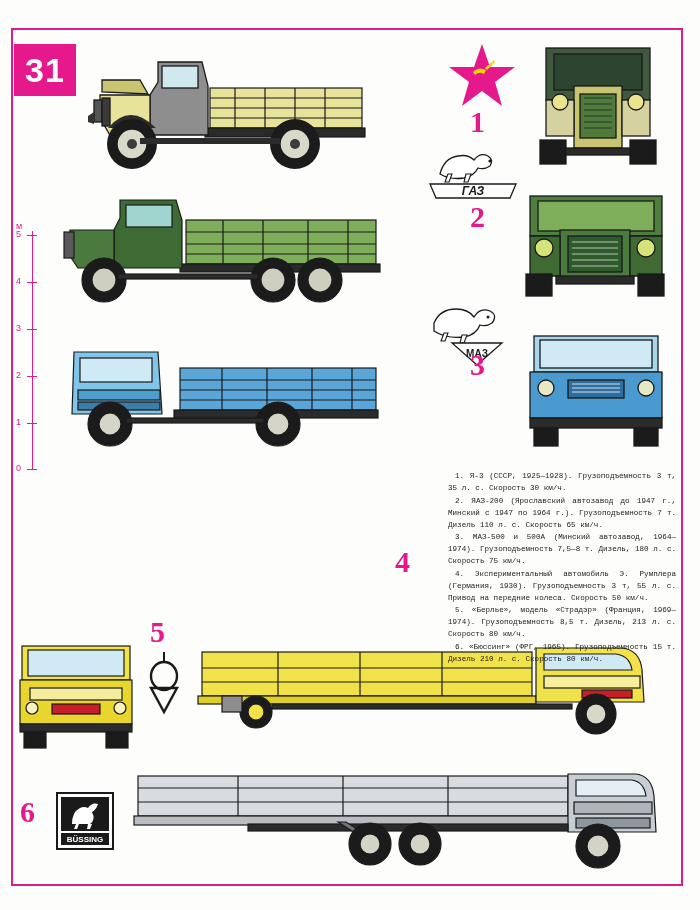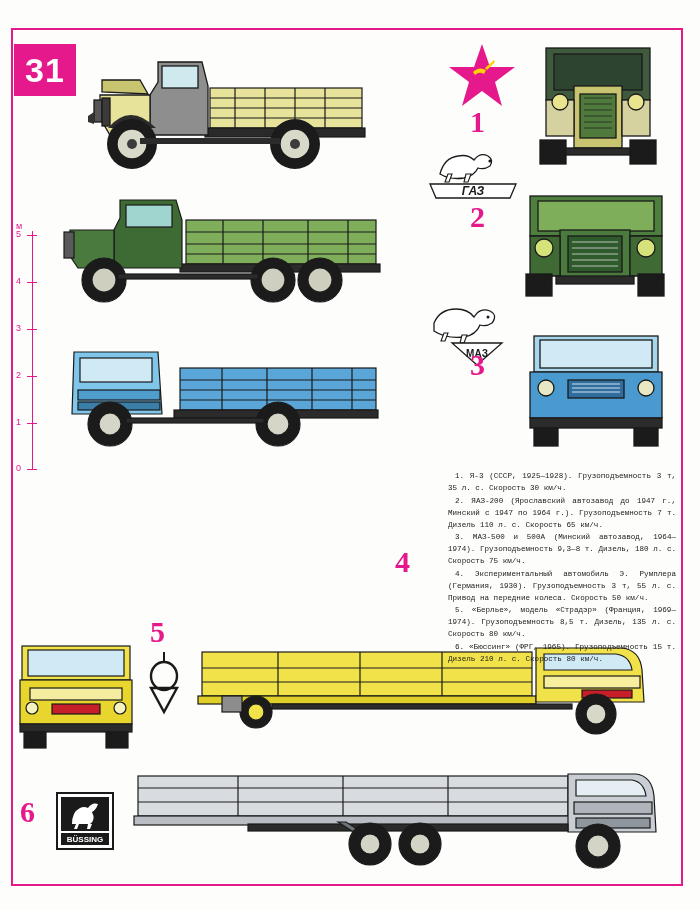--- a/index.html
+++ b/index.html
@@ -415,19 +415,19 @@
         <circle cx="292" cy="82" r="10" fill="#d4d4c6" stroke="#1a1a1a"></circle>
         <circle cx="470" cy="84" r="22" fill="#1b1b1b"></circle>
         <circle cx="470" cy="84" r="11" fill="#d4d4c6" stroke="#1a1a1a"></circle>
       </g>
     </svg>
   </div>
 
   <div class="captions">
     <p>1. Я-3 (СССР, 1925—1928). Грузоподъемность 3 т, 35 л. с. Скорость 30 км/ч.</p>
     <p>2. ЯАЗ-200 (Ярославский автозавод до 1947 г., Минский с 1947 по 1964 г.). Грузоподъемность 7 т. Дизель 110 л. с. Скорость 65 км/ч.</p>
-    <p>3. МАЗ-500 и 500А (Минский автозавод, 1964—1974). Грузоподъемность 9,3—8 т. Дизель, 180 л. с. Скорость 75 км/ч.</p>
+    <p>3. МАЗ-500 и 500А (Минский автозавод, 1964—1974). Грузоподъемность 7,5—8 т. Дизель, 180 л. с. Скорость 75 км/ч.</p>
     <p>4. Экспериментальный автомобиль Э. Румплера (Германия, 1930). Грузоподъемность 3 т, 55 л. с. Привод на передние колеса. Скорость 50 км/ч.</p>
-    <p>5. «Берлье», модель «Страдэр» (Франция, 1969—1974). Грузоподъемность 8,5 т. Дизель, 135 л. с. Скорость 80 км/ч.</p>
+    <p>5. «Берлье», модель «Страдэр» (Франция, 1969—1974). Грузоподъемность 8,5 т. Дизель, 213 л. с. Скорость 80 км/ч.</p>
     <p>6. «Бюссинг» (ФРГ, 1965). Грузоподъемность 15 т. Дизель 210 л. с. Скорость 80 км/ч.</p>
   </div>
 
 </div>
 
 </body></html>

